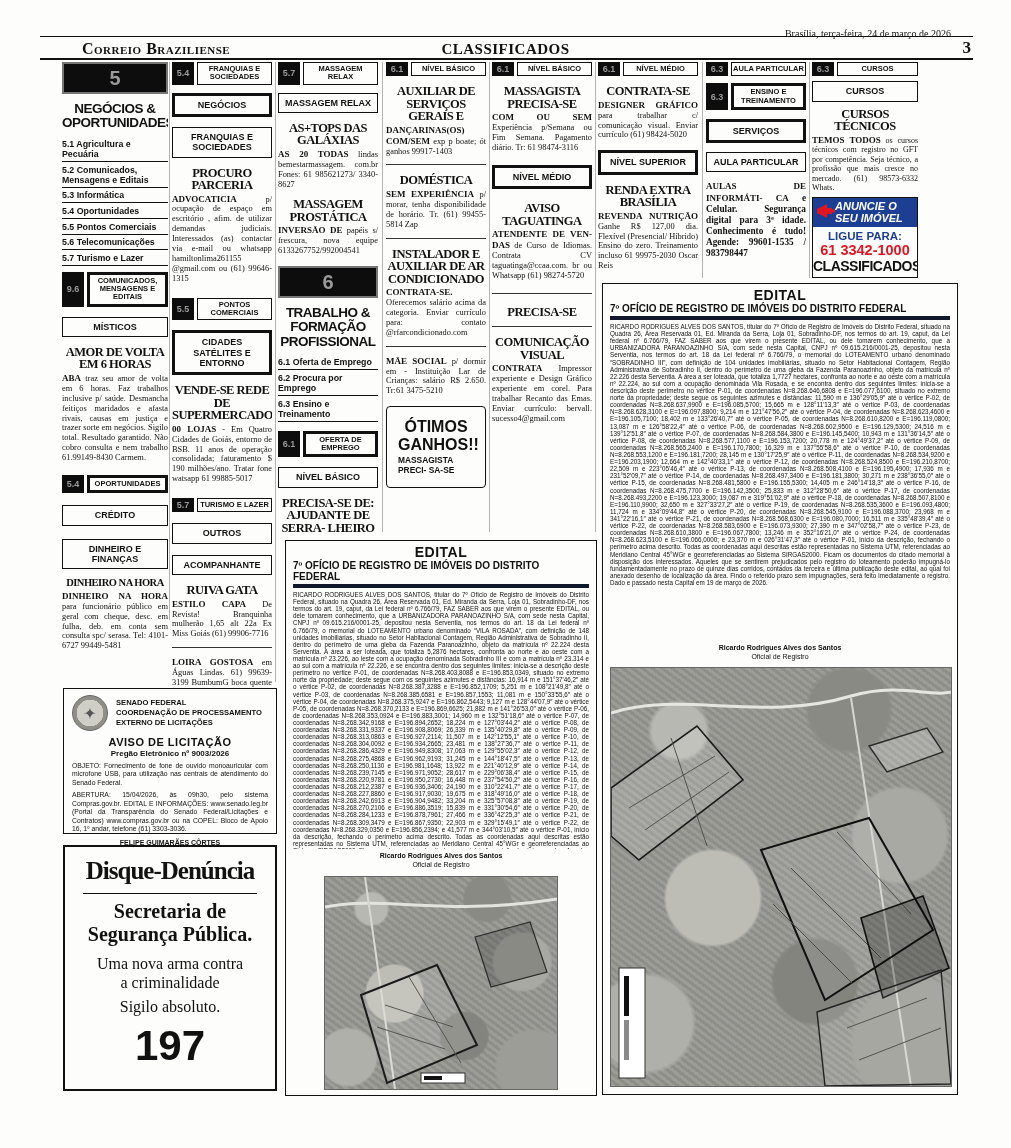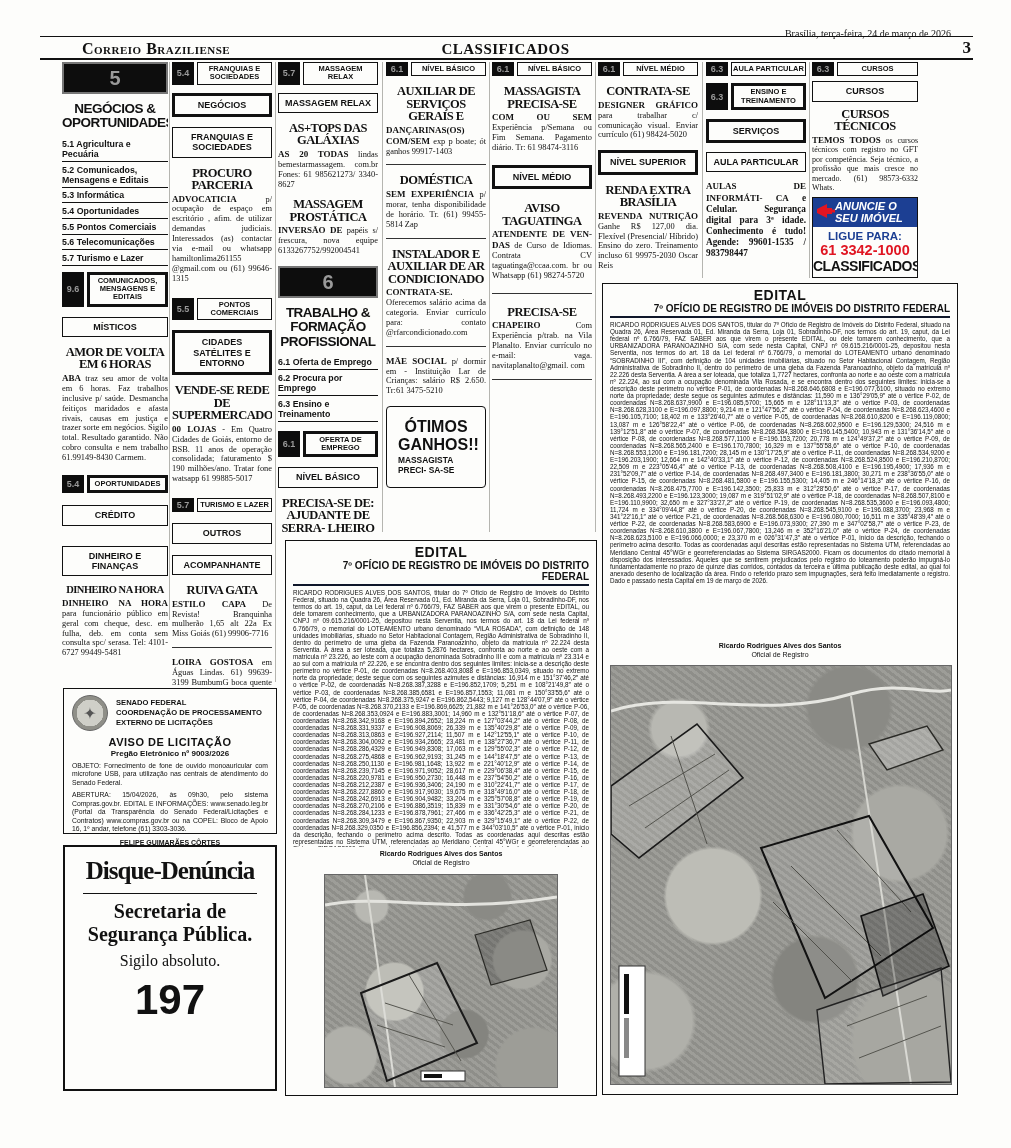--- a/index.html
+++ b/index.html
@@ -34,21 +34,21 @@
   .ad{margin-top:9px;font-family:Liberation Serif, serif;}
   .ad .t{font-weight:bold;text-align:center;font-size:12.5px;line-height:1.0;letter-spacing:-.5px;}
   .ad .t.sm{font-size:10.5px;}
   .ad p{margin:2px 0 0 0;font-size:8.4px;line-height:1.18;text-align:justify;}
   .ad b{font-size:9px;}
   .sep{border-top:1px solid #333;margin-top:8px;}
   .boxedad{border:1.5px solid #111;border-radius:4px;padding:11px;margin-top:10px;}
   
   .edital{position:absolute;border:1.2px solid #111;background:#fdfdfb;padding:3px 7px;box-sizing:border-box;}
   .edital .et{text-align:center;font-weight:bold;font-size:14px;letter-spacing:.5px;}
-  .edital .es{text-align:right;font-weight:bold;font-size:10px;border-bottom:2px solid #0f172a;padding-bottom:2px;}
+  .edital .es{text-align:left;font-weight:bold;font-size:10px;border-bottom:4px solid #0f172a;padding-bottom:2px;}
   .edital .eb{font-size:6.3px;line-height:1.13;text-align:justify;overflow:hidden;margin-top:3px;
               word-break:break-word;}
   .edital .sig{text-align:center;font-weight:bold;font-size:7px;line-height:1.25;margin-top:3px;}
   .map{position:relative;background-color:#979792;overflow:hidden;border:1px solid #666;
        background-image:
         radial-gradient(circle at 20% 15%, #b8b8b2 0 6%, transparent 7%),
         radial-gradient(circle at 70% 10%, #8a8a85 0 9%, transparent 10%),
         radial-gradient(circle at 85% 40%, #a9a9a3 0 12%, transparent 13%),
         radial-gradient(circle at 30% 55%, #bdbdb6 0 14%, transparent 15%),
         radial-gradient(circle at 60% 75%, #84847f 0 11%, transparent 12%),
@@ -123,21 +123,21 @@
     <div class="hbox" style="margin-top:10px">MÍSTICOS</div>
     <div class="ad">
       <div class="t">AMOR DE VOLTA EM 6 HORAS</div>
       <p><b>ABA</b><span> traz seu amor de volta em 6 horas. Faz trabalhos inclusive p/ saúde. Desmancha feitiços maridados e afasta rivais, causas em justiça e trazer sorte em negócios. Sigilo total. Resultado garantido. Não cobro consulta e nem trabalho 61.99149-8430 Carmem.</span></p>
     </div>
     <div class="badgerow" style="margin-top:12px">
       <div class="bnum">5.4</div>
       <div class="blab hv">OPORTUNIDADES</div>
     </div>
     <div class="hbox" style="margin-top:12px">CRÉDITO</div>
-    <div class="hbox" style="margin-top:20px">DINHEIRO E FINANÇAS</div>
+    <div class="hbox" style="margin-top:13px">DINHEIRO E FINANÇAS</div>
     <div class="ad">
       <div class="t sm">DINHEIRO NA HORA</div>
       <p><b>DINHEIRO NA HORA</b><span> para funcionário público em geral com cheque, desc. em fulha, deb. em conta sem consulta spc/ serasa. Tel: 4101-6727 99449-5481</span></p>
     </div>
   </div>
 
   <div class="col" style="left:172px;width:100px;height:625px">
     <div class="badgerow" style="margin-top:0">
       <div class="bnum">5.4</div>
       <div class="blab">FRANQUIAS E SOCIEDADES</div>
@@ -245,23 +245,26 @@
       <p><b>COM OU SEM</b><span> Experiência p/Semana ou Fim Semana. Pagamento diário. Tr: 61 98474-3116</span></p>
     </div>
     <div class="hbox hv" style="margin-top:12px">NÍVEL MÉDIO</div>
     <div class="ad" style="margin-top:13px">
       <div class="t">AVISO TAGUATINGA</div>
       <p><b>ATENDENTE DE VEN- DAS</b><span> de Curso de Idiomas. Contrata CV taguatinga@ccaa.com. br ou Whatsapp (61) 98274-5720</span></p>
     </div>
     <div class="sep" style="margin-top:12px"></div>
     <div class="ad" style="margin-top:12px">
       <div class="t">PRECISA-SE</div>
-      <p><b>CHAPEIRO</b><span> Com Experiência p/trab. na Vila Planalto. Enviar currículo no e-mail: vaga. navitaplanalto@gmail. com</span></p>
     </div>
     <div class="sep"></div>
+    <div class="ad">
+      <div class="t">COMUNICAÇÃO VISUAL</div>
+      <p><b>CONTRATA</b><span> Impressor experiente e Design Gráfico experiente em corel. Para trabalhar Recanto das Emas. Enviar currículo: bervall. sucesso4@gmail.com</span></p>
+    </div>
   </div>
 
   <div class="col" style="left:598px;width:100px;height:218px">
     <div class="badgerow" style="margin-top:0">
       <div class="bnum">6.1</div>
       <div class="blab">NÍVEL MÉDIO</div>
     </div>
     <div class="ad">
       <div class="t">CONTRATA-SE</div>
       <p><b>DESIGNER GRÁFICO</b><span> para trabalhar c/ comunicação visual. Enviar currículo (61) 98424-5020</span></p>
@@ -379,17 +382,20 @@
     <div class="sg">FELIPE GUIMARÃES CÔRTES</div>
     <div class="sgr">Pregoeiro</div>
   </div>
 
   <div class="disque" style="left:63px;top:845px;width:214px;height:246px">
     <div class="dt">Disque-Denúncia</div>
     <div class="dl"></div>
     <div class="d1">
       <span>Secretaria de</span><br><span>Segurança Pública.</span>
     </div>
+    <div class="d2">
+      <span>Uma nova arma contra</span><br><span>a criminalidade</span>
+    </div>
     <div class="d3">Sigilo absoluto.</div>
     <div class="num">197</div>
   </div>
 
 </div>
 
 </body></html>

